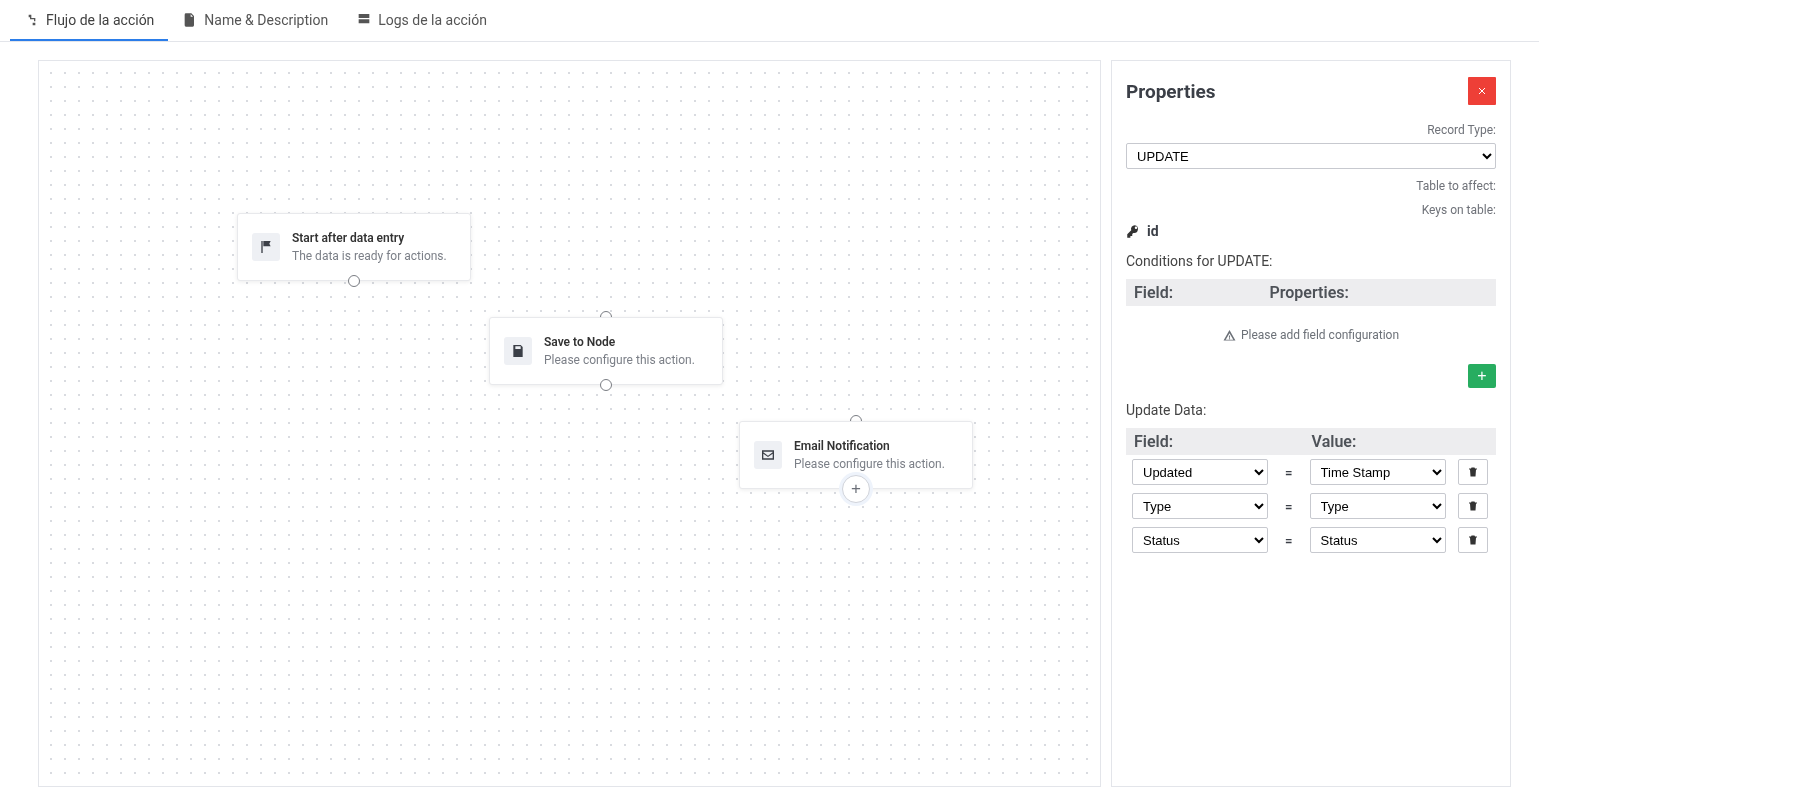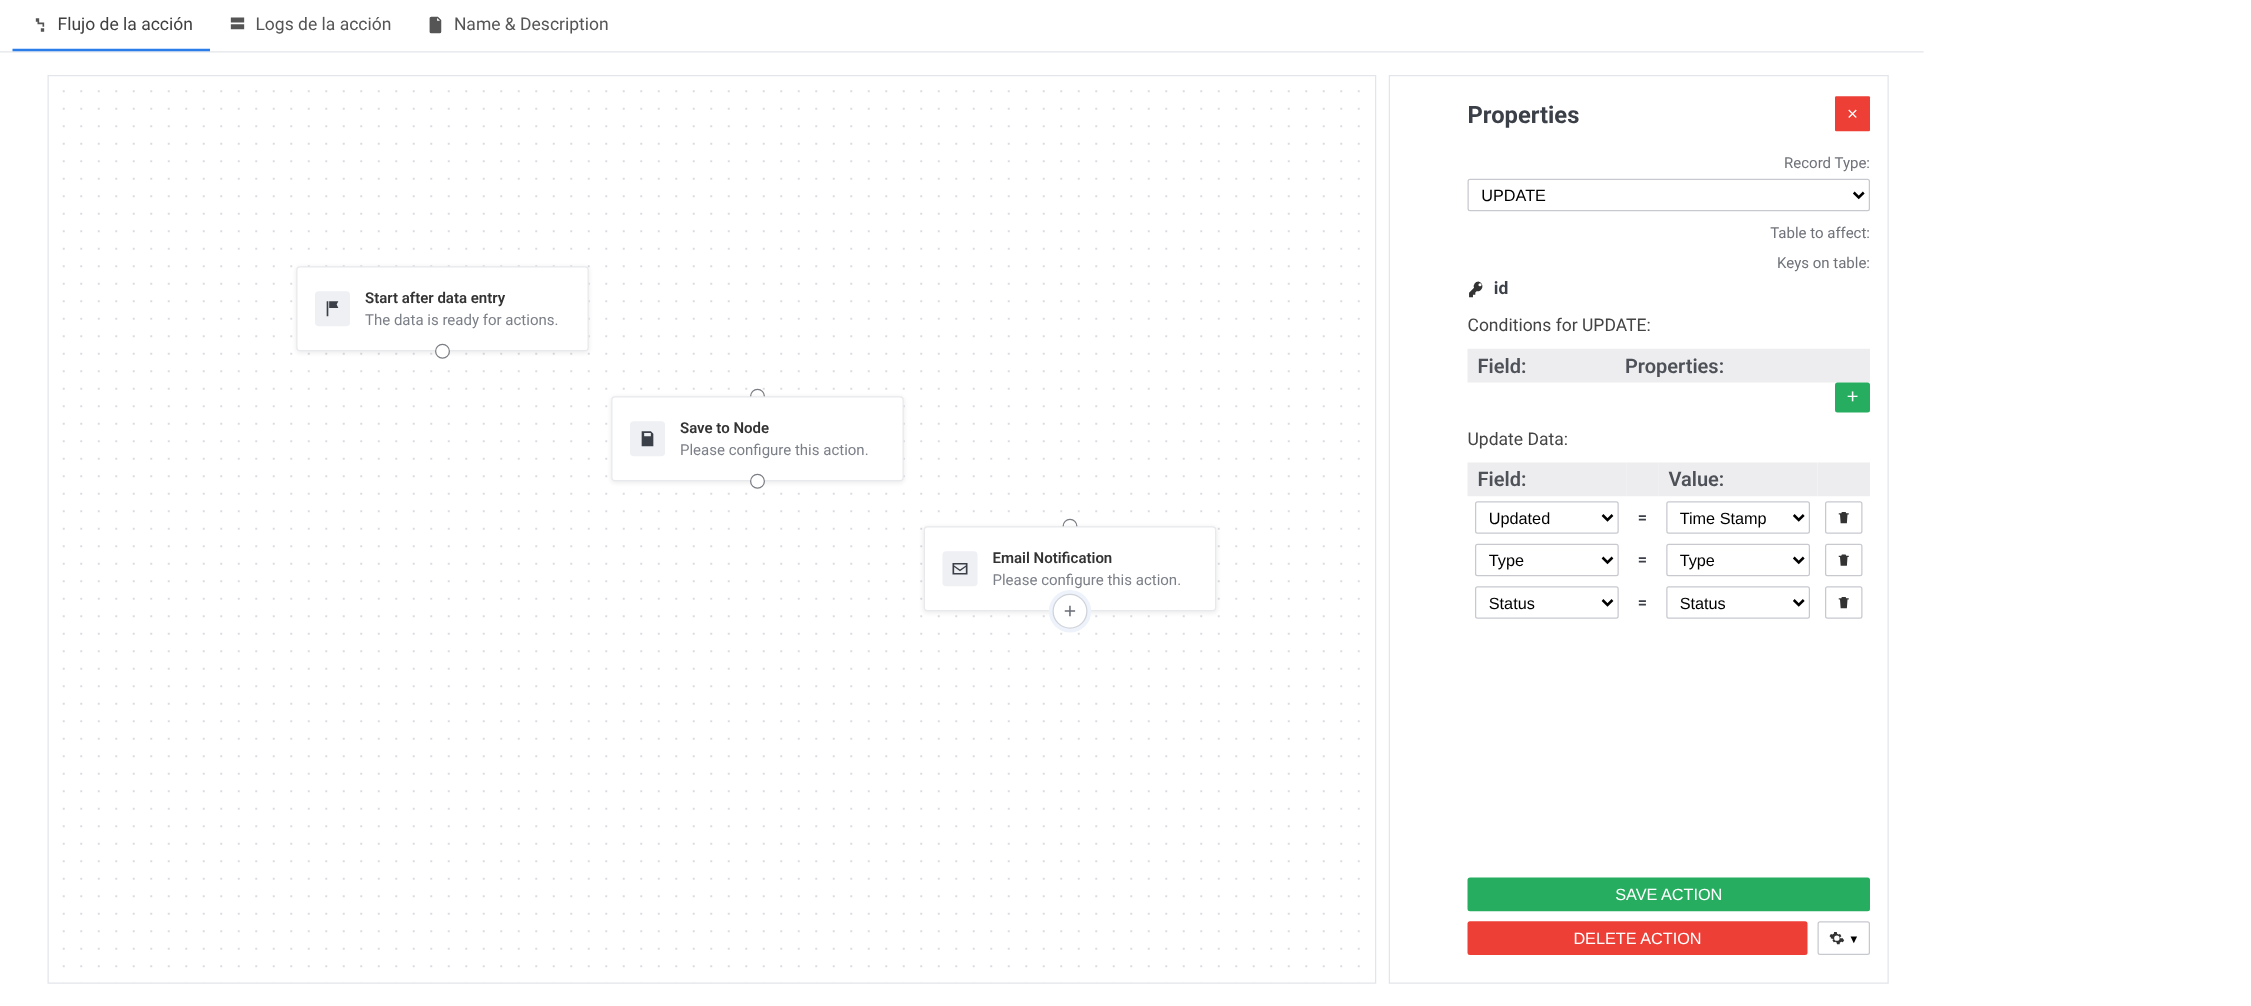--- a/index.html
+++ b/index.html
@@ -102,21 +102,20 @@
     font-size: 17px;
   }
 
   
   .panel {
     width: 400px;
     border: 1px solid #e3e5ea;
     background: #fff;
     display: flex;
     flex-direction: column;
-    padding-left: 48px;
   }
   .panel-head {
     display: flex; align-items: center; justify-content: space-between;
     padding: 16px 14px 8px 14px;
   }
   .panel-head h2 { font-size: 19px; font-weight: 700; }
   .close-btn {
     width: 28px; height: 28px;
     background: #ee3f37;
     border: none;
@@ -227,29 +226,29 @@
 
   <div class="tabs">
     <div class="tab active">
       <svg viewBox="0 0 24 24">
           <path d="M7 4h4v4H7V4zm6 12h4v4h-4v-4zM9 8v3h6v3h2v-5H11V8H9z"></path>
         </svg>
       <span>Flujo de la acción</span>
     </div>
     <div class="tab">
       <svg viewBox="0 0 24 24">
+          <path d="M6 2h8l4 4v14a2 2 0 0 1-2 2H6a2 2 0 0 1-2-2V4a2 2 0 0 1 2-2zm7 1.5V7h3.5L13 3.5zM8 12h8v2H8v-2zm0 4h8v2H8v-2z"></path>
+        </svg>
+      <span>Name &amp; Description</span>
+    </div>
+    <div class="tab">
+      <svg viewBox="0 0 24 24">
           <path d="M4 3h16v6H4V3zm0 8h16v6H4v-6zm2 2h2v2H6v-2zm0-8h2v2H6V5z"></path>
         </svg>
       <span>Logs de la acción</span>
-    </div>
-    <div class="tab">
-      <svg viewBox="0 0 24 24">
-          <path d="M6 2h8l4 4v14a2 2 0 0 1-2 2H6a2 2 0 0 1-2-2V4a2 2 0 0 1 2-2zm7 1.5V7h3.5L13 3.5zM8 12h8v2H8v-2zm0 4h8v2H8v-2z"></path>
-        </svg>
-      <span>Name &amp; Description</span>
     </div>
   </div>
 
   <div class="main">
 
     <div class="canvas">
       <svg class="edges">
         <line class="edge" x1="315" y1="220" x2="567" y2="256"></line>
         <line class="edge" x1="567" y1="324" x2="817" y2="360"></line>
       </svg>
@@ -327,20 +326,26 @@
 
         <div class="section-label">Conditions for UPDATE:</div>
         <table class="mini-table">
           <thead>
             <tr>
               <th>Field:</th>
               <th>Properties:</th>
             </tr>
           </thead>
         </table>
+        <div class="empty-msg">
+          <svg viewBox="0 0 24 24">
+              <path d="M12 2 1 21h22L12 2zm0 6 7 12H5l7-12zm-1 4h2v4h-2v-4zm0 5h2v2h-2v-2z"></path>
+            </svg>
+          <span>Please add field configuration</span>
+        </div>
         <div class="row-right">
           <button class="btn-green">
             <span>+</span>
           </button>
         </div>
 
         <div class="section-label">Update Data:</div>
         <table class="mini-table">
           <colgroup>
             <col style="width:40%">
@@ -390,31 +395,15 @@
                     <svg viewBox="0 0 24 24">
                       <path d="M6 7h12l-1 14H7L6 7zm3-4h6l1 2h4v2H4V5h4l1-2z"></path>
                     </svg>
                   </button>
                 </td>
               </tr>
             </tbody>
         </table>
       </div>
 
-      <div class="panel-footer">
-        <button class="btn-wide btn-save-action">
-          <span>SAVE ACTION</span>
-        </button>
-        <div class="footer-row2">
-          <button class="btn-wide btn-delete">
-            <span>DELETE ACTION</span>
-          </button>
-          <button class="btn-gear">
-            <svg viewBox="0 0 24 24">
-                <path d="M12 8a4 4 0 1 0 0 8 4 4 0 0 0 0-8zm9 4a7 7 0 0 1-.1 1.2l2 1.6-2 3.4-2.4-.8a7 7 0 0 1-2 1.2l-.4 2.6h-4l-.4-2.6a7 7 0 0 1-2-1.2l-2.4.8-2-3.4 2-1.6A7 7 0 0 1 3 12a7 7 0 0 1 .1-1.2l-2-1.6 2-3.4 2.4.8a7 7 0 0 1 2-1.2L7.9 2.8h4l.4 2.6a7 7 0 0 1 2 1.2l2.4-.8 2 3.4-2 1.6c.1.4.1.8.1 1.2z"></path>
-              </svg>
-            <span class="caret">▼</span>
-          </button>
-        </div>
-      </div>
     </div>
   </div>
 </div>
 
 </body></html>

